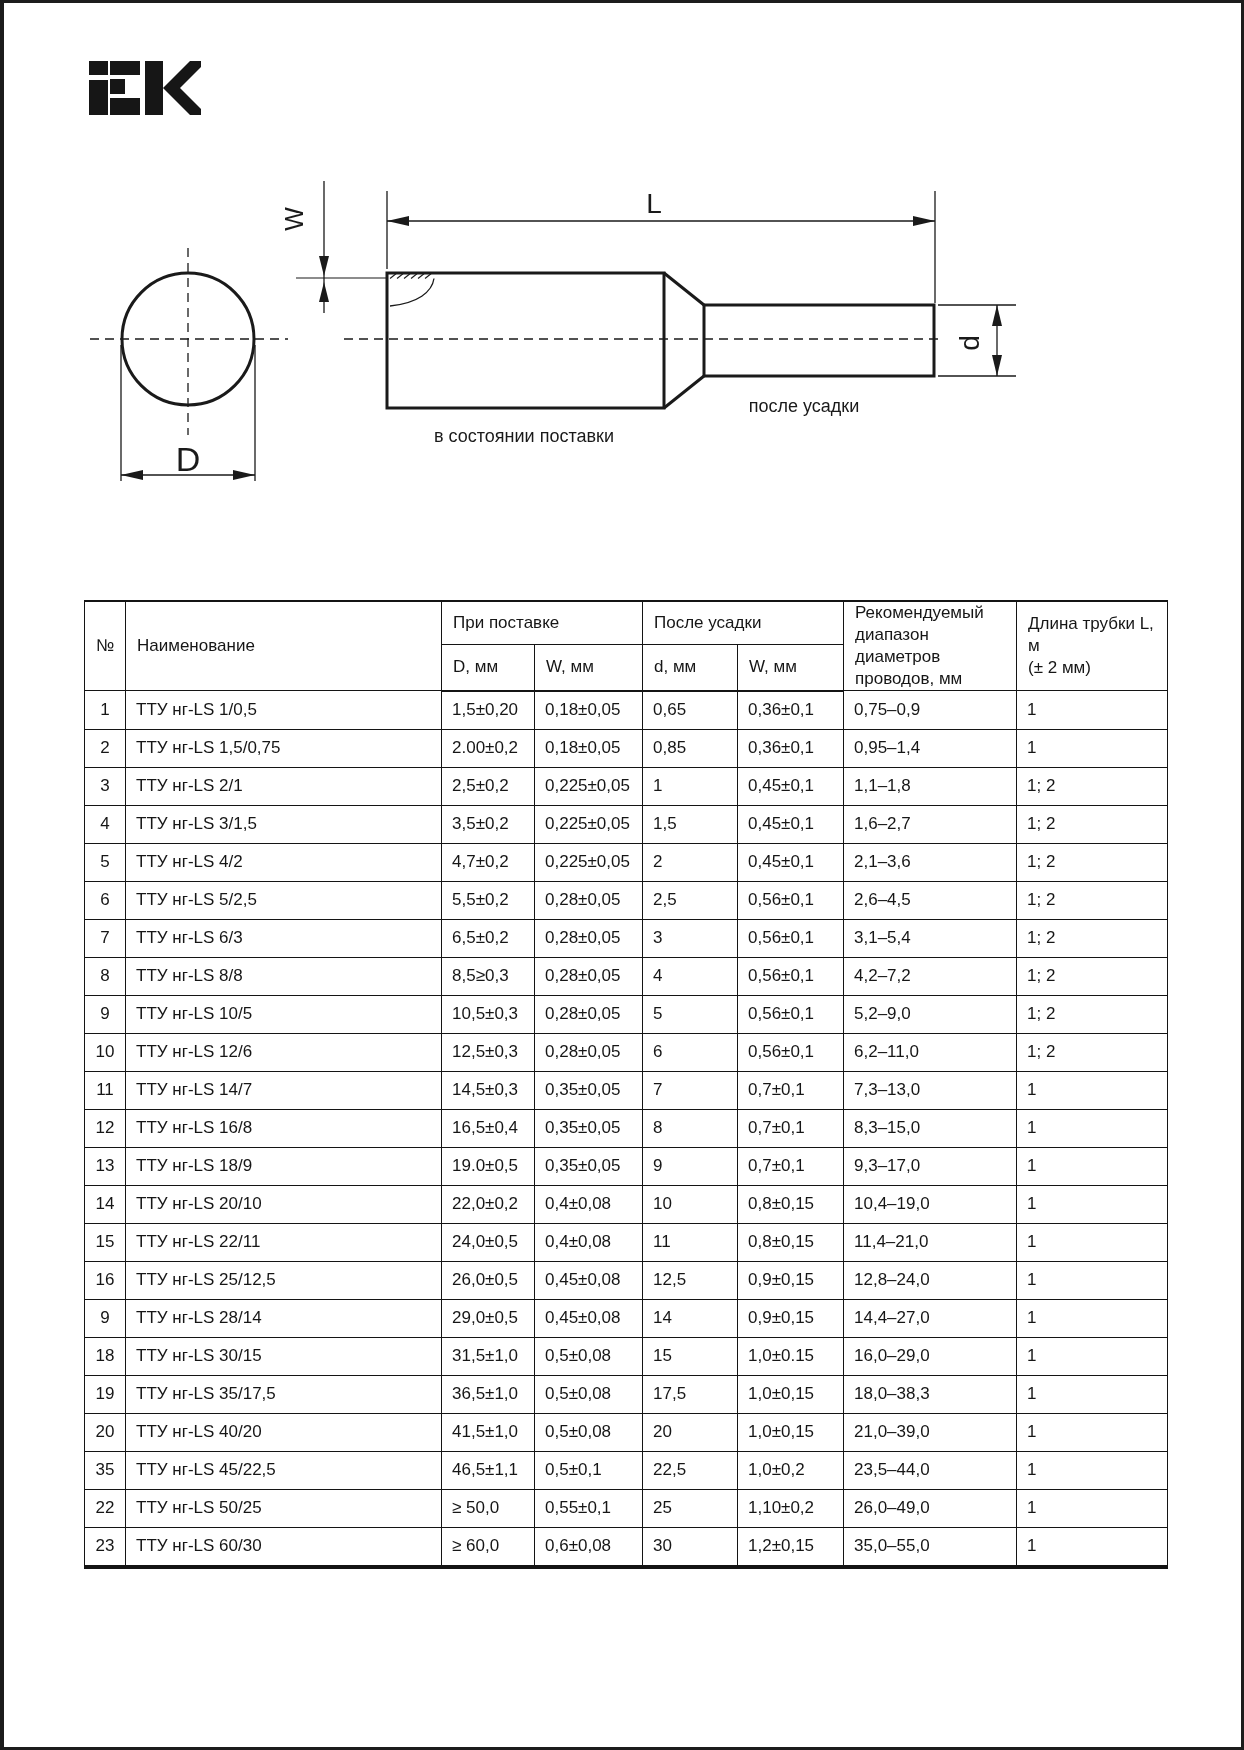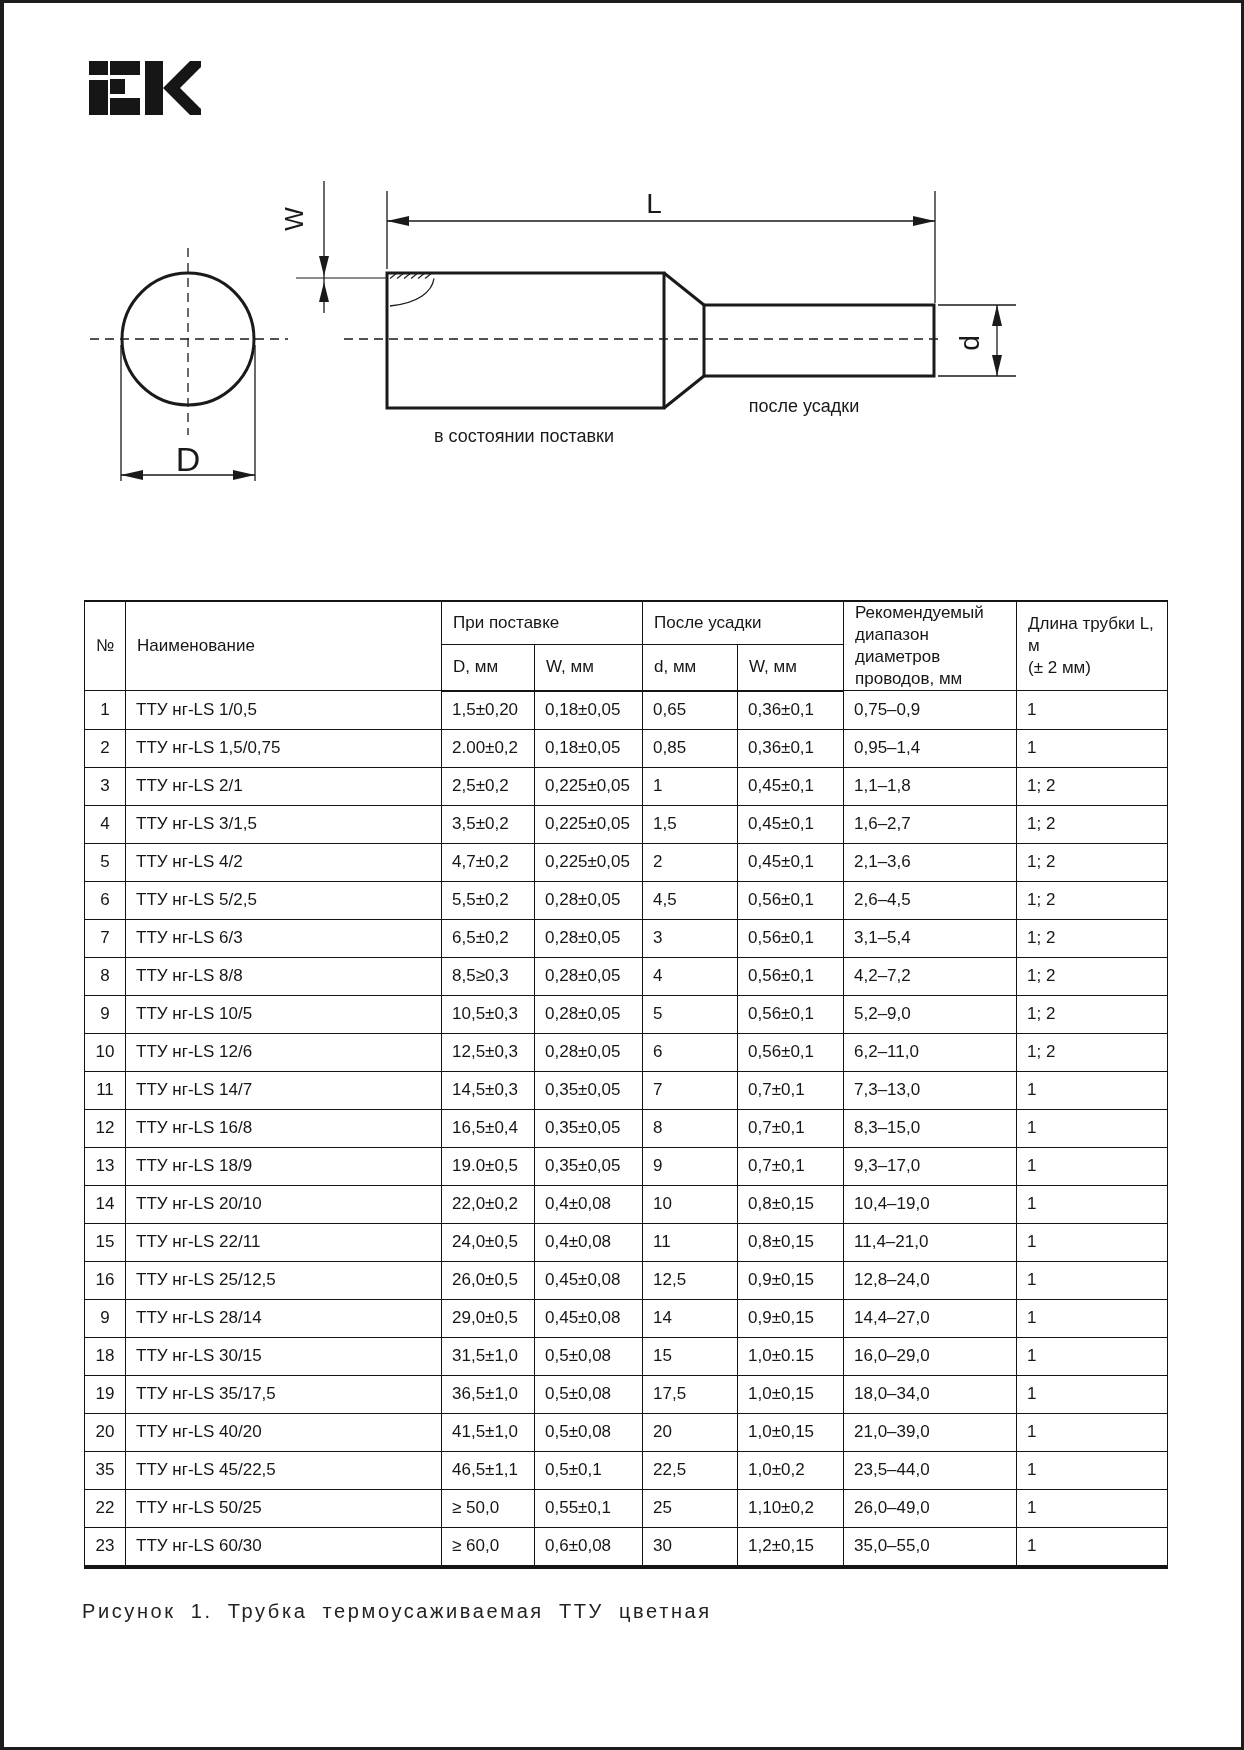--- a/index.html
+++ b/index.html
@@ -195,21 +195,21 @@
           <td class="c4">2</td>
           <td class="c5">0,45±0,1</td>
           <td class="c6">2,1–3,6</td>
           <td class="c7">1; 2</td>
         </tr>
         <tr>
           <td class="c0">6</td>
           <td class="c1">ТТУ нг-LS 5/2,5</td>
           <td class="c2">5,5±0,2</td>
           <td class="c3">0,28±0,05</td>
-          <td class="c4">4,5</td>
+          <td class="c4">2,5</td>
           <td class="c5">0,56±0,1</td>
           <td class="c6">2,6–4,5</td>
           <td class="c7">1; 2</td>
         </tr>
         <tr>
           <td class="c0">7</td>
           <td class="c1">ТТУ нг-LS 6/3</td>
           <td class="c2">6,5±0,2</td>
           <td class="c3">0,28±0,05</td>
           <td class="c4">3</td>
@@ -327,21 +327,21 @@
           <td class="c6">16,0–29,0</td>
           <td class="c7">1</td>
         </tr>
         <tr>
           <td class="c0">19</td>
           <td class="c1">ТТУ нг-LS 35/17,5</td>
           <td class="c2">36,5±1,0</td>
           <td class="c3">0,5±0,08</td>
           <td class="c4">17,5</td>
           <td class="c5">1,0±0,15</td>
-          <td class="c6">18,0–34,0</td>
+          <td class="c6">18,0–38,3</td>
           <td class="c7">1</td>
         </tr>
         <tr>
           <td class="c0">20</td>
           <td class="c1">ТТУ нг-LS 40/20</td>
           <td class="c2">41,5±1,0</td>
           <td class="c3">0,5±0,08</td>
           <td class="c4">20</td>
           <td class="c5">1,0±0,15</td>
           <td class="c6">21,0–39,0</td>
@@ -373,15 +373,14 @@
           <td class="c2">≥ 60,0</td>
           <td class="c3">0,6±0,08</td>
           <td class="c4">30</td>
           <td class="c5">1,2±0,15</td>
           <td class="c6">35,0–55,0</td>
           <td class="c7">1</td>
         </tr>
       </tbody>
   </table>
 
-  <div class="caption">Рисунок 1. Трубка термоусаживаемая ТТУ цветная</div>
 
 </div>
 
 </body></html>

